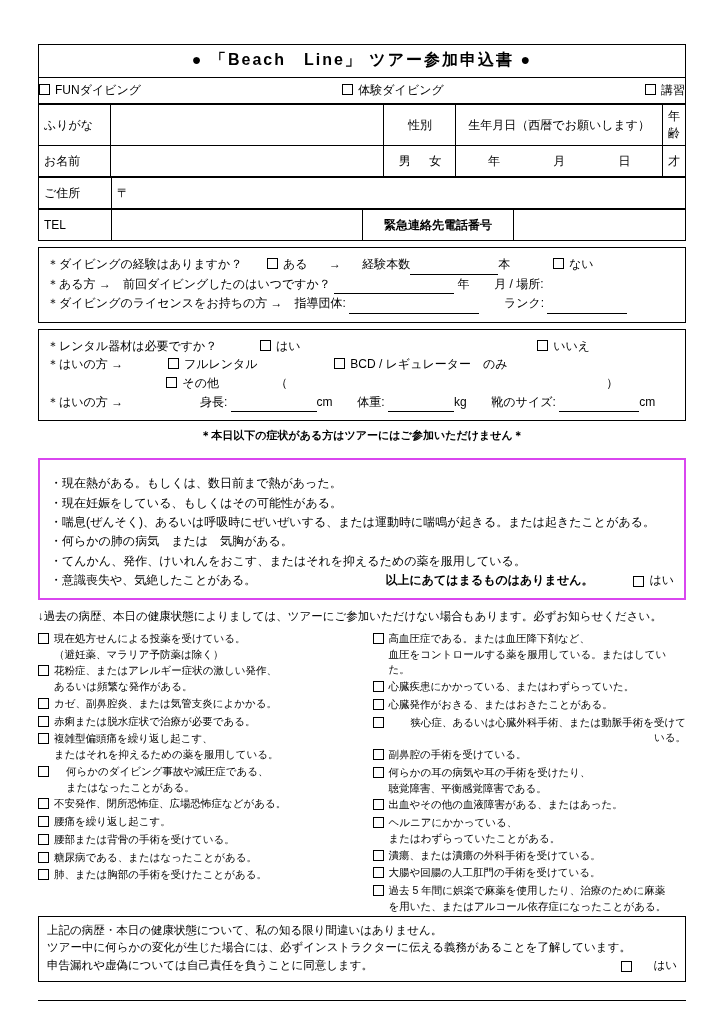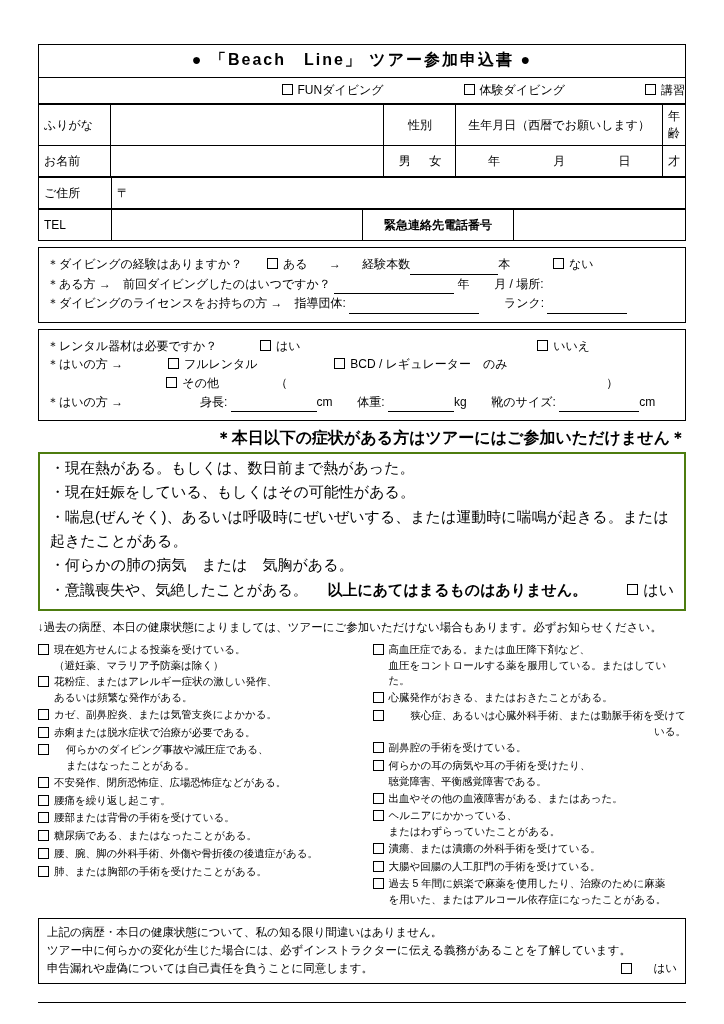--- a/index.html
+++ b/index.html
@@ -39,21 +39,21 @@
   }
   .sub-row td {
     border: 1.5px solid #000;
     border-top: none;
     text-align: center;
     font-size: 12px;
     padding: 4px 0;
   }
   .sub-inner {
     display: flex;
-    justify-content: flex-end;
+    justify-content: space-between;
     gap: 80px;
   }
   .t1 td {
     border: 1.5px solid #000;
     font-size: 12px;
     padding: 3px 5px;
     height: 20px;
   }
   .t1 .tall td { height: 24px; }
   .cen { text-align: center; }
@@ -74,30 +74,30 @@
     height: 9px;
     border: 1px solid #000;
     margin-right: 5px;
     vertical-align: -1px;
   }
   .ul {
     display: inline-block;
     border-bottom: 1px solid #000;
   }
   .symptom-head {
-    text-align: right;
+    text-align: center;
     font-weight: bold;
-    font-size: 16px;
+    font-size: 11px;
     margin-top: 7px;
-    margin-bottom: 3px;
+    margin-bottom: 15px;
   }
   .symptom-box {
-    border: 2px solid #4d7c0f;
-    padding: 2px 10px 7px 10px;
-    font-size: 15px;
+    border: 2px solid #d946ef;
+    padding: 14px 10px 7px 10px;
+    font-size: 12px;
     line-height: 1.62;
   }
   .note-line {
     font-size: 11.5px;
     margin: 9px 0 7px 0;
   }
   .cond-wrap {
     display: flex;
     gap: 21px;
     font-size: 10.5px;
@@ -108,21 +108,21 @@
     display: flex;
     margin-bottom: 1px;
   }
   .cond-item .cbw {
     flex: 0 0 16px;
     padding-top: 1px;
   }
   .cond-item .txt { flex: 1 1 auto; }
   .agree {
     border: 1.5px solid #000;
-    margin-top: 9px;
+    margin-top: 0;
     padding: 5px 8px 6px 8px;
     font-size: 11.5px;
     line-height: 1.55;
   }
   .sig-block { margin-top: 18px; }
   .sig-row {
     border-top: 1.5px solid #000;
     height: 44px;
     position: relative;
   }
@@ -264,20 +264,21 @@
       <span class="ul" style="width:80px;">&nbsp;</span><span>cm</span>
     </div>
   </div>
 
   <div class="symptom-head">＊本日以下の症状がある方はツアーにはご参加いただけません＊</div>
   <div class="symptom-box">
     <div>・現在熱がある。もしくは、数日前まで熱があった。</div>
     <div>・現在妊娠をしている、もしくはその可能性がある。</div>
     <div>・喘息(ぜんそく)、あるいは呼吸時にぜいぜいする、または運動時に喘鳴が起きる。または起きたことがある。</div>
     <div>・何らかの肺の病気　または　気胸がある。</div>
+    <div>・てんかん、発作、けいれんをおこす、またはそれを抑えるための薬を服用している。</div>
     <div style="display:flex;align-items:center;text-align:center;">
       <span style="flex:0 0 auto;">・意識喪失や、気絶したことがある。</span>
       <span style="flex:1 1 auto;"></span>
       <span style="font-weight:bold;">以上にあてはまるものはありません。</span>
       <span style="display:inline-block;width:40px;"></span>
       <span class="cb"></span>
         <span>はい</span>
     </div>
   </div>
 
@@ -298,20 +299,25 @@
       <div class="cond-item">
           <span class="cbw"><span class="cb"></span></span>
           <span class="txt" style="white-space:pre-line;">カゼ、副鼻腔炎、または気管支炎によかかる。</span>
         </div>
       <div class="cond-item">
           <span class="cbw"><span class="cb"></span></span>
           <span class="txt" style="white-space:pre-line;">赤痢または脱水症状で治療が必要である。</span>
         </div>
       <div class="cond-item">
           <span class="cbw"><span class="cb"></span></span>
+          <span class="txt" style="white-space:pre-line;">複雑型偏頭痛を繰り返し起こす、
+またはそれを抑えるための薬を服用している。</span>
+        </div>
+      <div class="cond-item">
+          <span class="cbw"><span class="cb"></span></span>
           <span class="txt" style="white-space:pre-line;margin-left:12px;">何らかのダイビング事故や減圧症である、
 またはなったことがある。</span>
         </div>
       <div class="cond-item">
           <span class="cbw"><span class="cb"></span></span>
           <span class="txt" style="white-space:pre-line;">不安発作、閉所恐怖症、広場恐怖症などがある。</span>
         </div>
       <div class="cond-item">
           <span class="cbw"><span class="cb"></span></span>
           <span class="txt" style="white-space:pre-line;">腰痛を繰り返し起こす。</span>
@@ -319,32 +325,32 @@
       <div class="cond-item">
           <span class="cbw"><span class="cb"></span></span>
           <span class="txt" style="white-space:pre-line;">腰部または背骨の手術を受けている。</span>
         </div>
       <div class="cond-item">
           <span class="cbw"><span class="cb"></span></span>
           <span class="txt" style="white-space:pre-line;">糖尿病である、またはなったことがある。</span>
         </div>
       <div class="cond-item">
           <span class="cbw"><span class="cb"></span></span>
-          <span class="txt" style="white-space:pre-line;">腰、腕、脚の外科手術、外傷や骨折後の後遺症がある。</span>
-        </div>
-      <div class="cond-item">
-          <span class="cbw"><span class="cb"></span></span>
           <span class="txt" style="white-space:pre-line;">肺、または胸部の手術を受けたことがある。</span>
         </div>
     </div>
     <div class="cond-col">
       <div class="cond-item">
           <span class="cbw"><span class="cb"></span></span>
           <span class="txt" style="white-space:pre-line;">高血圧症である。または血圧降下剤など、
 血圧をコントロールする薬を服用している。またはしていた。</span>
+        </div>
+      <div class="cond-item">
+          <span class="cbw"><span class="cb"></span></span>
+          <span class="txt" style="white-space:pre-line;">心臓疾患にかかっている、またはわずらっていた。</span>
         </div>
       <div class="cond-item">
           <span class="cbw"><span class="cb"></span></span>
           <span class="txt" style="white-space:pre-line;">心臓発作がおきる、またはおきたことがある。</span>
         </div>
       <div class="cond-item">
           <span class="cbw"><span class="cb"></span></span>
           <span class="txt" style="white-space:pre-line;text-align:right;">狭心症、あるいは心臓外科手術、または動脈手術を受けて
 いる。</span>
         </div>

